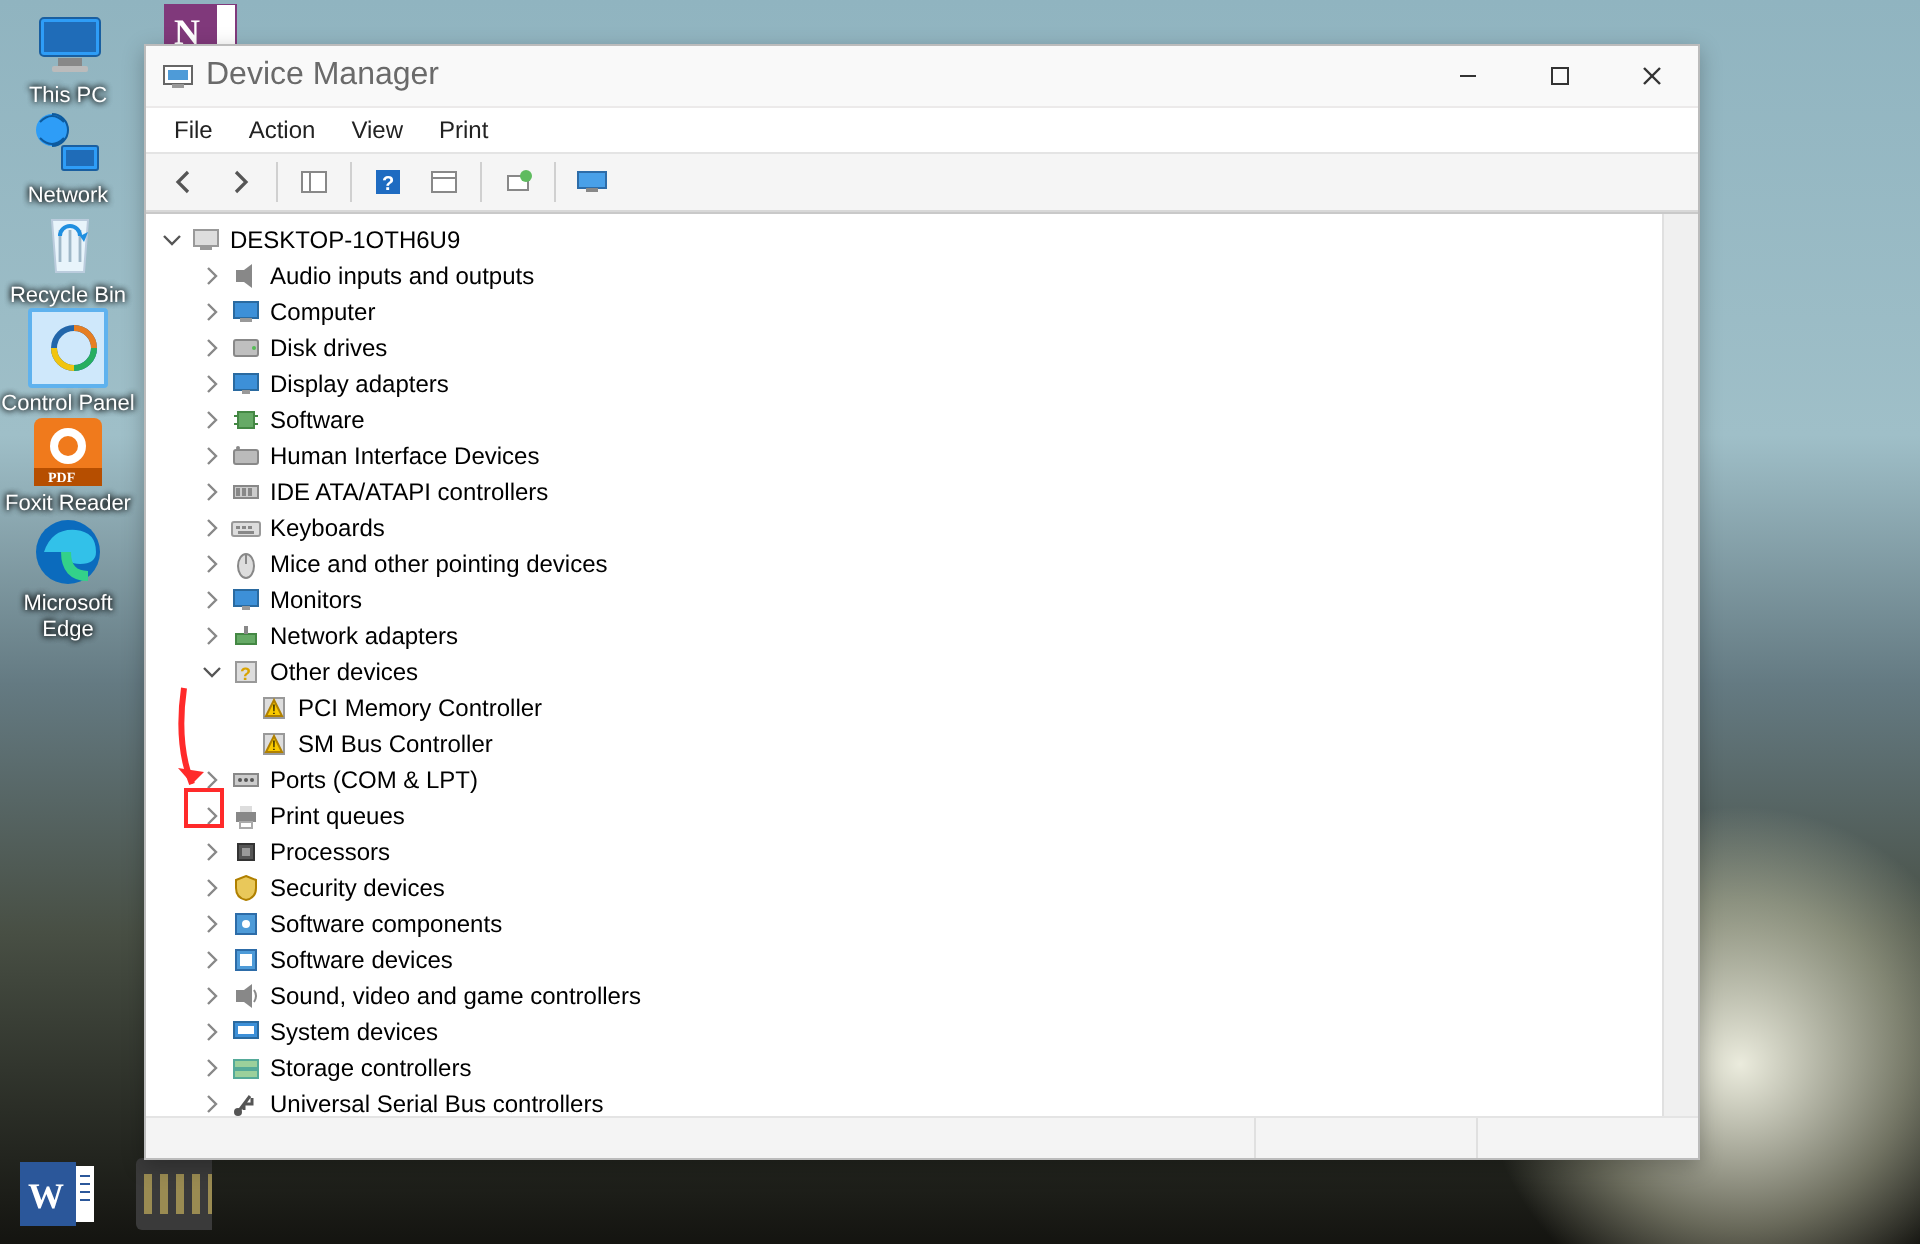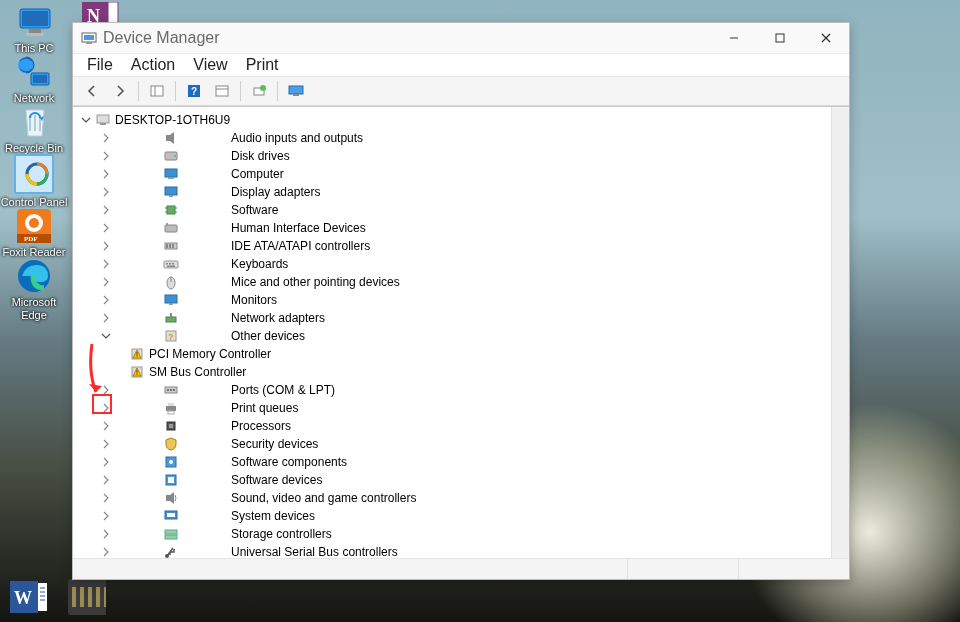--- a/index.html
+++ b/index.html
@@ -154,21 +154,21 @@
     height: 22px;
     background: #fff;
     display: flex;
     align-items: center;
     gap: 2px;
     padding: 0 6px;
     border-bottom: 1px solid #e4e4e4;
   }
   .menu-item {
     padding: 2px 8px;
-    font-size: 16px;
+    font-size: 12px;
     color: #222;
     cursor: pointer;
   }
 
   
   .toolbar {
     height: 28px;
     background: #f5f5f5;
     border-bottom: 1px solid #d8d8d8;
     display: flex;
@@ -237,21 +237,21 @@
   }
   .tree-row .node-icon {
     width: 16px;
     height: 16px;
     display: inline-flex;
     align-items: center;
     justify-content: center;
     margin: 0 4px 0 2px;
   }
   .indent-0 { padding-left: 0px; }
-  .indent-1 { padding-left: 20px; gap: 48px; }
+  .indent-1 { padding-left: 20px; }
   .indent-2 { padding-left: 48px; }
 
   
   .statusbar {
     height: 20px;
     background: #f4f4f4;
     border-top: 1px solid #e4e4e4;
     display: flex;
   }
   .statusbar .sb-cell {
@@ -510,39 +510,39 @@
             <span>Audio inputs and outputs</span>
           </div>
           <div class="tree-row indent-1">
             <span class="expander">
               <svg width="10" height="10">
                 <path d="M3 1 L7 5 L3 9" fill="none" stroke="#888" stroke-width="1.2"></path>
               </svg>
             </span>
             <span class="node-icon">
               <svg width="16" height="16">
+                <rect x="2" y="3" width="12" height="8" fill="#3d90d8" stroke="#2a6aa0"></rect>
+                <rect x="5" y="11" width="6" height="2" fill="#999"></rect>
+              </svg>
+            </span>
+            <span>Computer</span>
+          </div>
+          <div class="tree-row indent-1">
+            <span class="expander">
+              <svg width="10" height="10">
+                <path d="M3 1 L7 5 L3 9" fill="none" stroke="#888" stroke-width="1.2"></path>
+              </svg>
+            </span>
+            <span class="node-icon">
+              <svg width="16" height="16">
                 <rect x="2" y="4" width="12" height="8" rx="1" fill="#bfbfbf" stroke="#888"></rect>
                 <circle cx="12" cy="8" r="1" fill="#5b5"></circle>
               </svg>
             </span>
             <span>Disk drives</span>
-          </div>
-          <div class="tree-row indent-1">
-            <span class="expander">
-              <svg width="10" height="10">
-                <path d="M3 1 L7 5 L3 9" fill="none" stroke="#888" stroke-width="1.2"></path>
-              </svg>
-            </span>
-            <span class="node-icon">
-              <svg width="16" height="16">
-                <rect x="2" y="3" width="12" height="8" fill="#3d90d8" stroke="#2a6aa0"></rect>
-                <rect x="5" y="11" width="6" height="2" fill="#999"></rect>
-              </svg>
-            </span>
-            <span>Computer</span>
           </div>
           <div class="tree-row indent-1">
             <span class="expander">
               <svg width="10" height="10">
                 <path d="M3 1 L7 5 L3 9" fill="none" stroke="#888" stroke-width="1.2"></path>
               </svg>
             </span>
             <span class="node-icon">
               <svg width="16" height="16">
                 <rect x="2" y="3" width="12" height="8" fill="#3d90d8" stroke="#2a6aa0"></rect>

